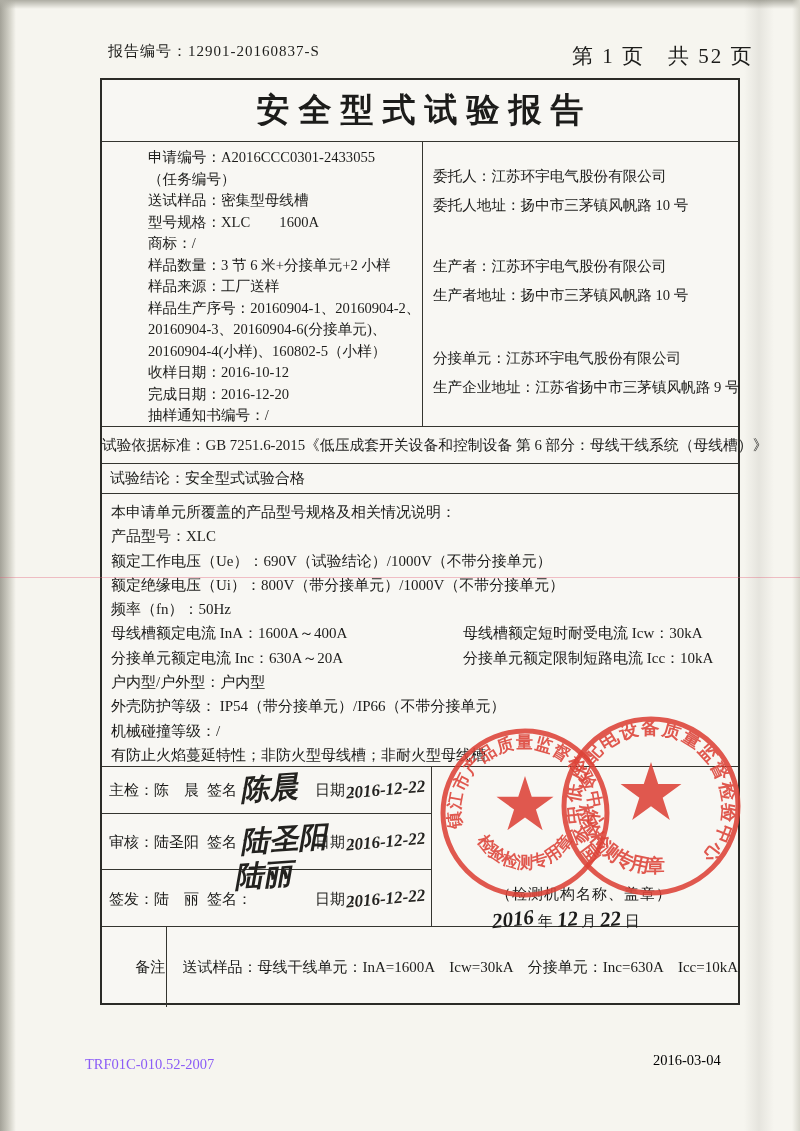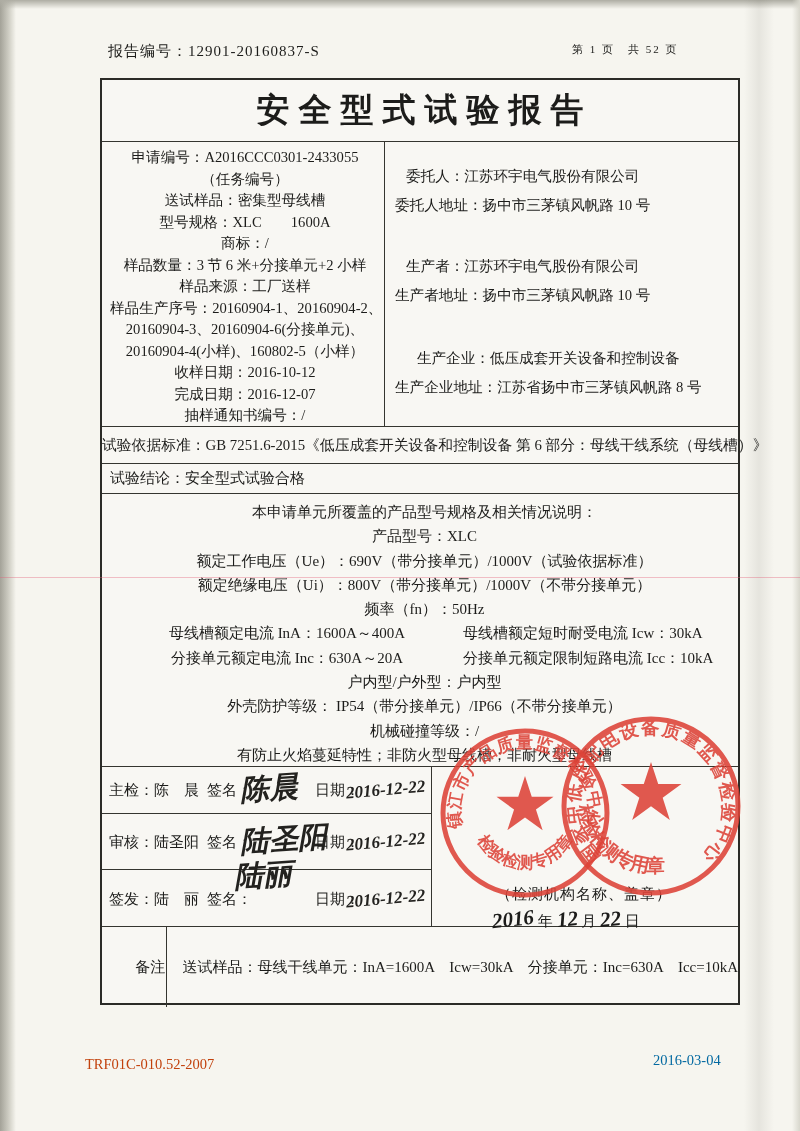--- a/index.html
+++ b/index.html
@@ -14,31 +14,31 @@
                 background:linear-gradient(to bottom,#aeada3,rgba(246,245,239,0)); }
   .edge-right { position:absolute; right:0; top:0; width:8px; height:1131px;
                 background:linear-gradient(to left,#d8d7cd,rgba(246,245,239,0)); }
   .crease     { position:absolute; left:744px; top:0; width:30px; height:1131px;
                 background:linear-gradient(to right,rgba(0,0,0,0),rgba(110,108,98,0.12),rgba(0,0,0,0)); }
   .pink-line  { position:absolute; left:0; top:577px; width:800px; height:1px;
                 background:rgba(225,95,120,0.38); z-index:8; }
 
   
   .hdr-report { position:absolute; left:108px; top:42px; font-size:15px; letter-spacing:1px; }
-  .hdr-page   { position:absolute; left:572px; top:42px; font-size:11px; letter-spacing:2px; }
+  .hdr-page   { position:absolute; left:572px; top:42px; font-size:21px; letter-spacing:2px; }
 
   
   .doc-table { position:absolute; left:100px; top:78px; width:640px; height:927px;
                border:2px solid #2b2b27; background:rgba(255,255,255,0.25); }
-  .row { border-bottom:1.5px solid #35352f; position:relative;text-align:center; }
+  .row { border-bottom:1.5px solid #35352f; position:relative; }
 
   .row-title { height:62px; display:flex; align-items:center; justify-content:center; }
   .doc-title { font-size:33px; font-weight:600; letter-spacing:9px; padding-left:9px; }
 
-  .row-info { height:285px; display:flex; }
+  .row-info { height:285px; display:flex;padding-left:38px; }
   .info-left { width:283px; border-right:1.5px solid #35352f; padding:5px 4px 0 8px; }
   .info-left .iline { font-size:14.6px; line-height:21.5px; white-space:nowrap; }
   .info-right { position:relative; flex:1; }
   .info-right .igroup { position:absolute; left:10px; }
   .g0 { top:20px; } .g1 { top:110px; } .g2 { top:202px; }
   .info-right .iline { font-size:14.6px; line-height:29px; white-space:nowrap; }
 
   .row-standard { height:37px; display:flex; align-items:center; 
                   font-size:14.8px; white-space:nowrap; }
   .row-conclusion { height:30px; display:flex; align-items:center; padding-left:8px; font-size:15px; }
@@ -70,22 +70,22 @@
   .remark-label { width:44px; border-right:1.5px solid #35352f; display:flex; align-items:center;
                   justify-content:center; font-size:15px; }
   .remark-text { flex:1; display:flex; align-items:center; padding-left:16px; font-size:15px; white-space:nowrap; }
 
   
   .stamp { position:absolute; z-index:6; opacity:0.88; }
   #stampL { left:430px; top:718px; }
   #stampR { left:551px; top:706px; }
   .stamp text { font-family:"Liberation Serif","DejaVu Serif",serif; font-weight:bold; }
 
-  .footer-left  { position:absolute; left:85px;  top:1056px; font-size:14.5px; color:#c2410c; }
-  .footer-right { position:absolute; left:653px; top:1052px; font-size:14.5px; color:#0369a1; }
+  .footer-left  { position:absolute; left:85px;  top:1056px; font-size:14.5px; color:#8b5cf6; }
+  .footer-right { position:absolute; left:653px; top:1052px; font-size:14.5px; color:#000000; }
 </style>
 </head>
 <body>
 
 <div class="scan">
 
   <div class="edge-left"></div>
   <div class="edge-top"></div>
   <div class="edge-right"></div>
   <div class="crease"></div>
@@ -105,47 +105,47 @@
         <div class="iline">（任务编号）</div>
         <div class="iline">送试样品：密集型母线槽</div>
         <div class="iline">型号规格：XLC　　1600A</div>
         <div class="iline">商标：/</div>
         <div class="iline">样品数量：3 节 6 米+分接单元+2 小样</div>
         <div class="iline">样品来源：工厂送样</div>
         <div class="iline">样品生产序号：20160904-1、20160904-2、</div>
         <div class="iline">20160904-3、20160904-6(分接单元)、</div>
         <div class="iline">20160904-4(小样)、160802-5（小样）</div>
         <div class="iline">收样日期：2016-10-12</div>
-        <div class="iline">完成日期：2016-12-07</div>
+        <div class="iline">完成日期：2016-12-20</div>
         <div class="iline">抽样通知书编号：/</div>
       </div>
       <div class="info-right">
         <div class="igroup g0">
           <div class="iline">委托人：江苏环宇电气股份有限公司</div>
           <div class="iline">委托人地址：扬中市三茅镇风帆路 10 号</div>
         </div>
         <div class="igroup g1">
           <div class="iline">生产者：江苏环宇电气股份有限公司</div>
           <div class="iline">生产者地址：扬中市三茅镇风帆路 10 号</div>
         </div>
         <div class="igroup g2">
-          <div class="iline">生产企业：低压成套开关设备和控制设备</div>
-          <div class="iline">生产企业地址：江苏省扬中市三茅镇风帆路 8 号</div>
+          <div class="iline">分接单元：江苏环宇电气股份有限公司</div>
+          <div class="iline">生产企业地址：江苏省扬中市三茅镇风帆路 9 号</div>
         </div>
       </div>
     </div>
 
     <div class="row row-standard">试验依据标准：GB 7251.6-2015《低压成套开关设备和控制设备 第 6 部分：母线干线系统（母线槽）》</div>
 
     <div class="row row-conclusion">试验结论：安全型式试验合格</div>
 
     <div class="row row-product">
       <div class="pline">本申请单元所覆盖的产品型号规格及相关情况说明：</div>
       <div class="pline">产品型号：XLC</div>
-      <div class="pline">额定工作电压（Ue）：690V（带分接单元）/1000V（试验依据标准）</div>
+      <div class="pline">额定工作电压（Ue）：690V（试验结论）/1000V（不带分接单元）</div>
       <div class="pline">额定绝缘电压（Ui）：800V（带分接单元）/1000V（不带分接单元）</div>
       <div class="pline">频率（fn）：50Hz</div>
       <div class="pline pline-pair">
         <span class="pl">母线槽额定电流 InA：1600A～400A</span>
         <span class="pr">母线槽额定短时耐受电流 Icw：30kA</span>
       </div>
       <div class="pline pline-pair">
         <span class="pl">分接单元额定电流 Inc：630A～20A</span>
         <span class="pr">分接单元额定限制短路电流 Icc：10kA</span>
       </div>

